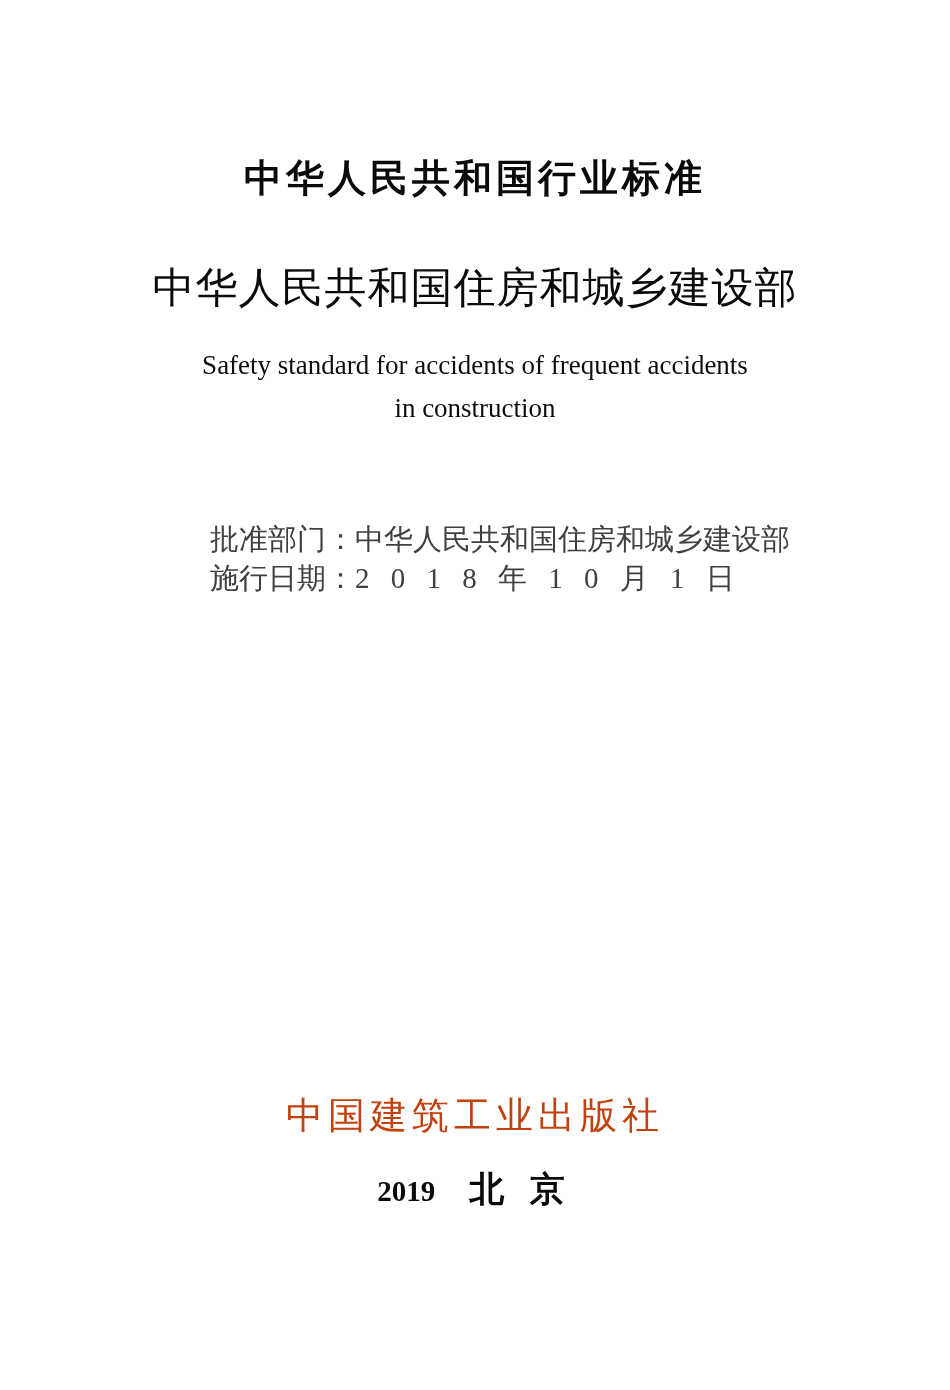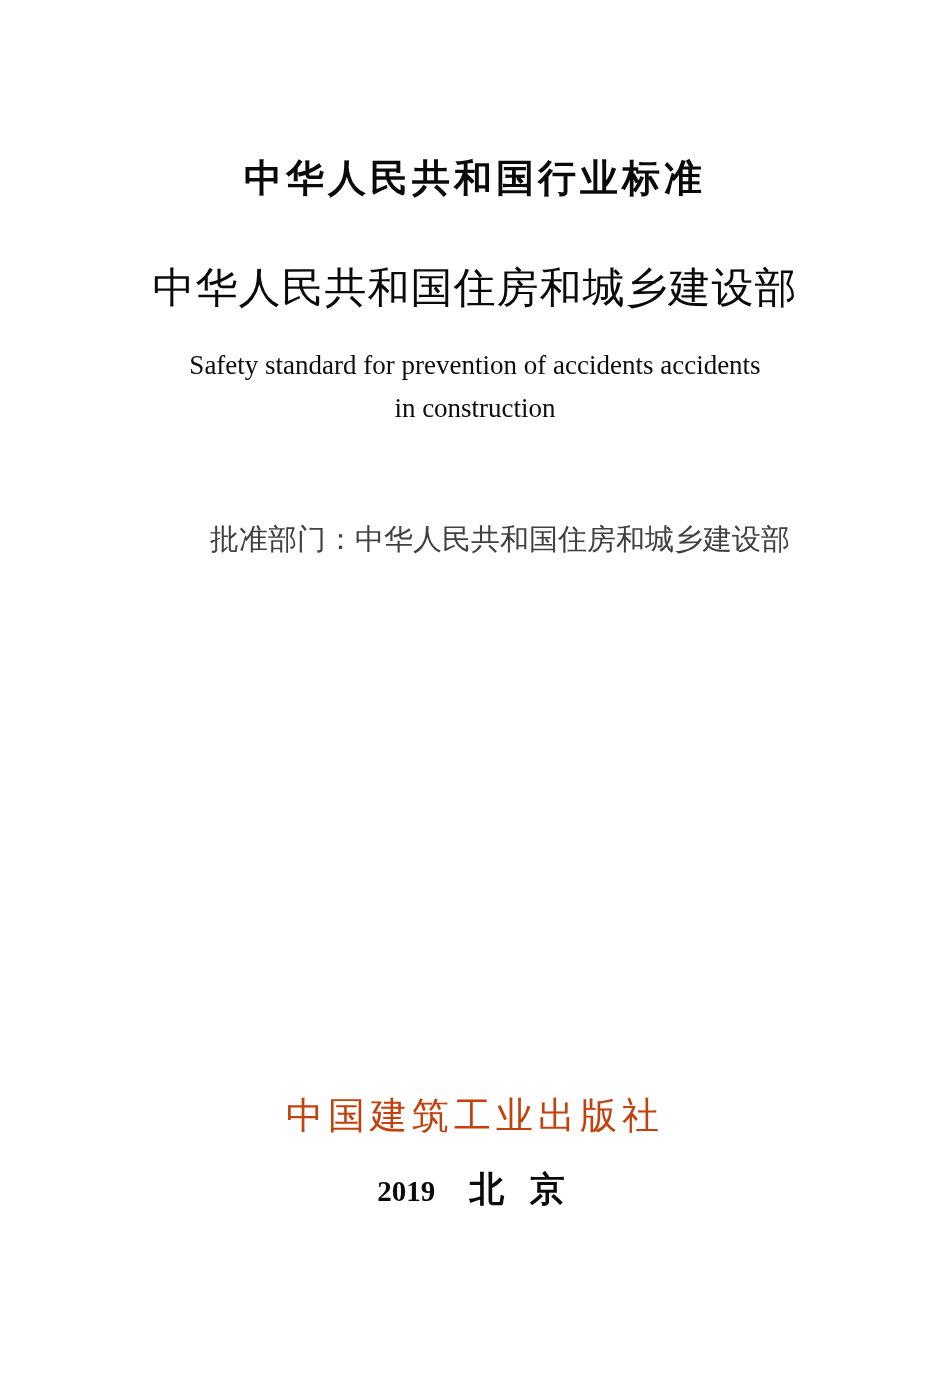--- a/index.html
+++ b/index.html
@@ -119,28 +119,31 @@
 </head>
 <body>
 
 <div class="page">
 
   <div class="series-title">中华人民共和国行业标准</div>
 
   <h1 class="main-title">中华人民共和国住房和城乡建设部</h1>
 
   <div class="english-title">
-    <div>Safety standard for prevention of accidents accidents</div>
+    <div>Safety standard for accidents of frequent accidents</div>
     <div>in construction</div>
   </div>
 
 
   <div class="colophon">
     <div class="colophon-line">
       <span>批准部门：</span><span>中华人民共和国住房和城乡建设部</span>
+    </div>
+    <div class="colophon-line">
+      <span>施行日期：</span><span class="value-spaced">2 0 1 8 年 1 0 月 1 日</span>
     </div>
   </div>
 
   <div class="publisher">中国建筑工业出版社</div>
 
   <div class="edition">
     <span class="year">2019</span>
     <span class="city">北 京</span>
   </div>
 

